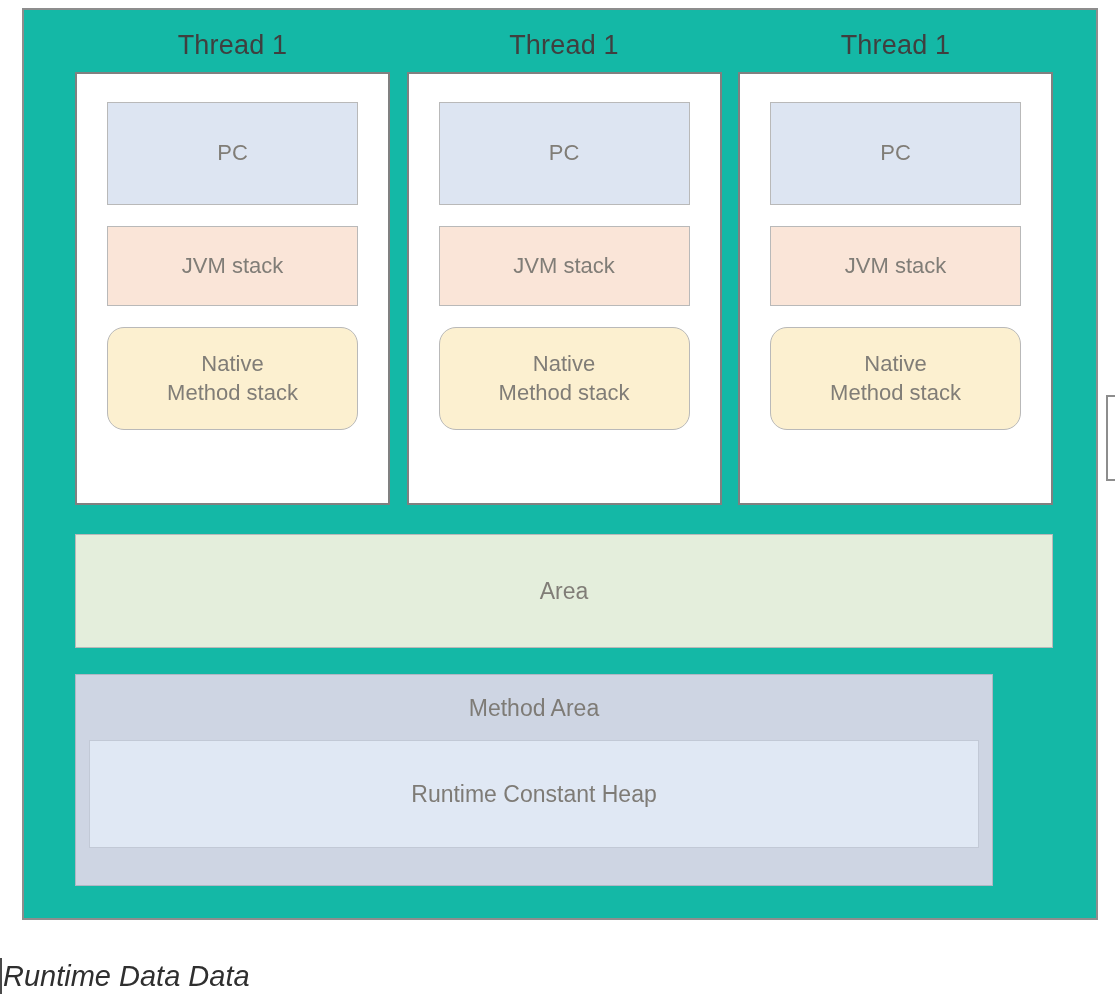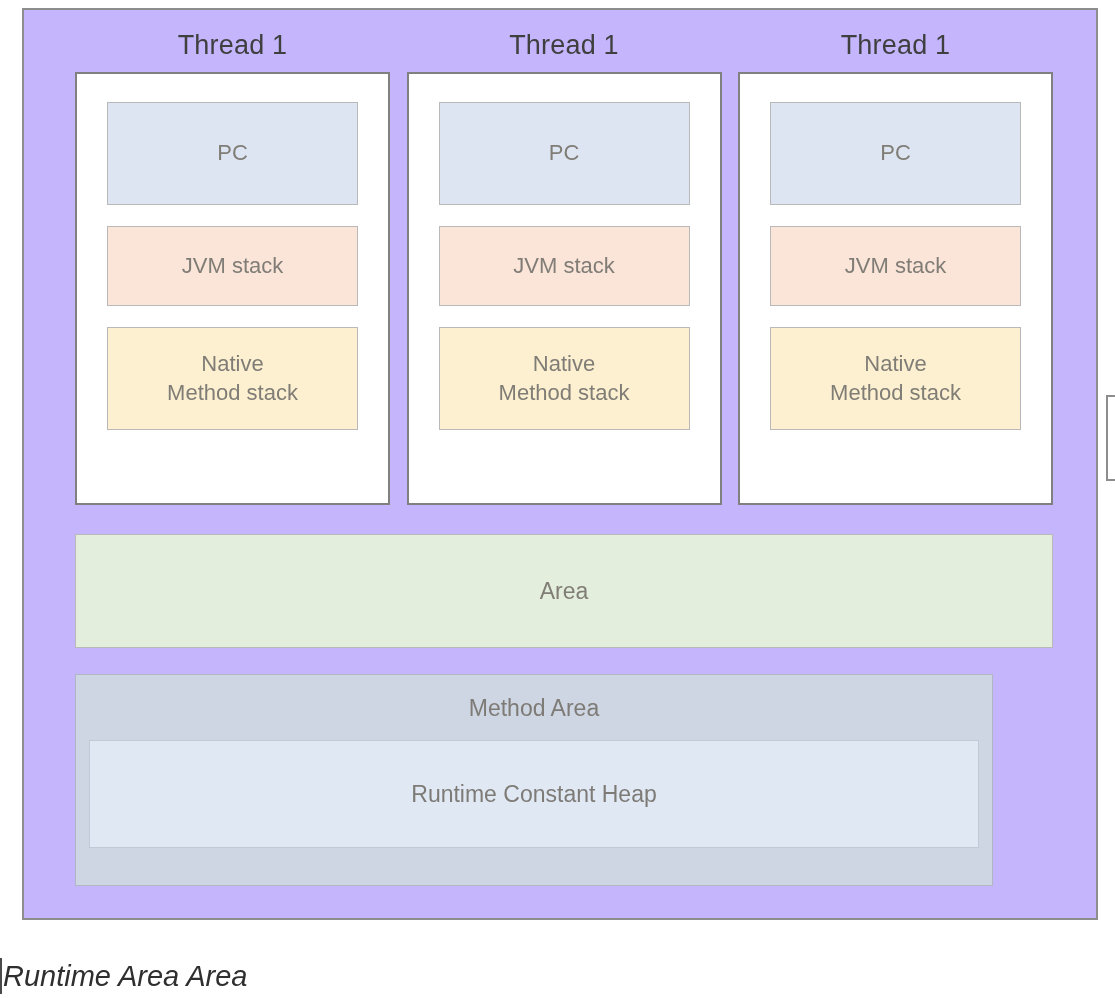--- a/index.html
+++ b/index.html
@@ -18,21 +18,21 @@
 
   
   #diagram-frame {
     position: absolute;
     left: 22px;
     top: 8px;
     width: 1076px;
     height: 912px;
     box-sizing: border-box;
     border: 2px solid #8d8d8d;
-    background: #c4b5fd;
+    background: #14b8a6;
   }
 
   
   #threads-row {
     position: absolute;
     left: 51px;
     top: 22px;
     width: 978px;
     height: 473px;
     display: flex;
@@ -67,21 +67,21 @@
     display: flex;
     align-items: center;
     justify-content: center;
     text-align: center;
     font-size: 22px;
     line-height: 1.28;
     color: #807d77;
   }
   .mem-pc      { height: 103px; background: #dde5f2; }
   .mem-jvm     { height: 80px; background: #fae5d8; margin-top: 21px; }
-  .mem-native  { height: 103px; background: #fcf0d0; margin-top: 21px; }
+  .mem-native  { height: 103px; background: #fcf0d0; margin-top: 21px; border-radius: 17px; }
 
   
   #heap-box {
     position: absolute;
     left: 51px;
     top: 524px;
     width: 978px;
     height: 114px;
     box-sizing: border-box;
     border: 1px solid #b9b9b9;
@@ -205,14 +205,14 @@
     <div id="method-area-title">Method Area</div>
     <div id="runtime-constant-pool-box">Runtime Constant Heap</div>
   </div>
 
 </div>
 
 <div id="clipped-box-fragment"></div>
 
 <div id="caption-row">
   <div id="text-cursor"></div>
-  <div id="caption-text">Runtime Area Area</div>
+  <div id="caption-text">Runtime Data Data</div>
 </div>
 
 </body></html>

